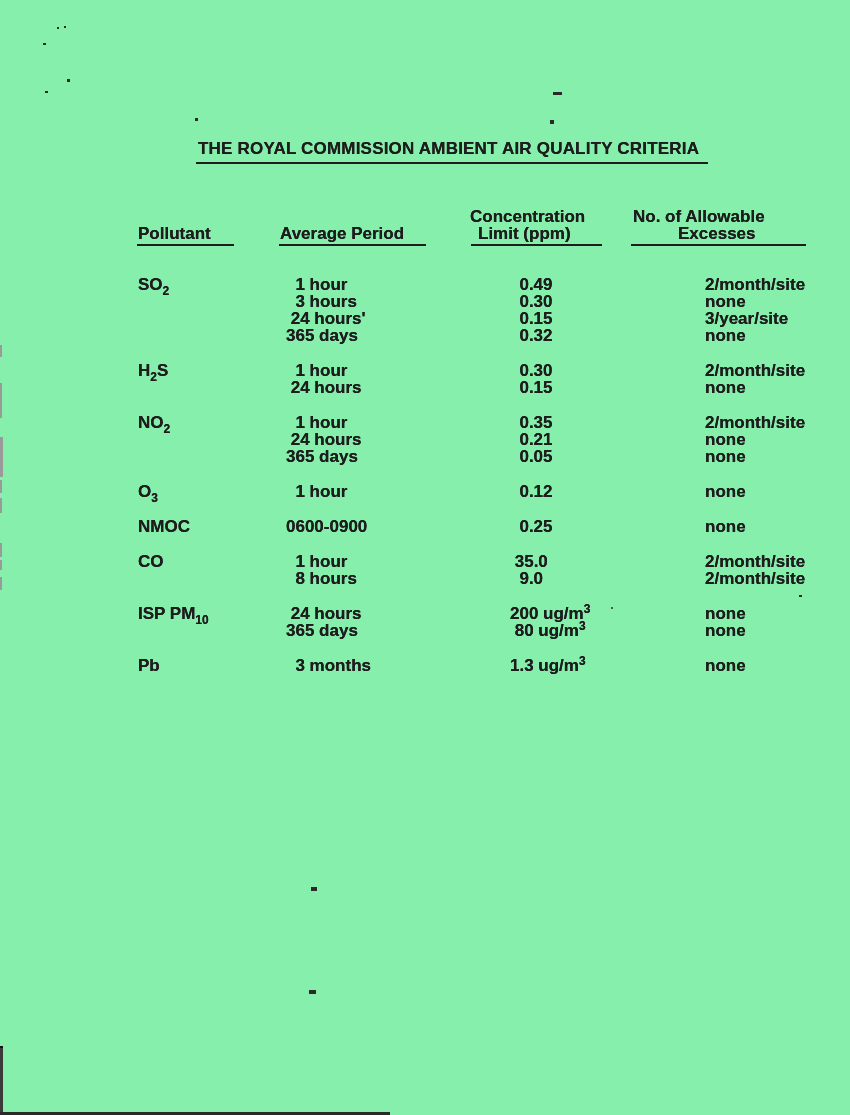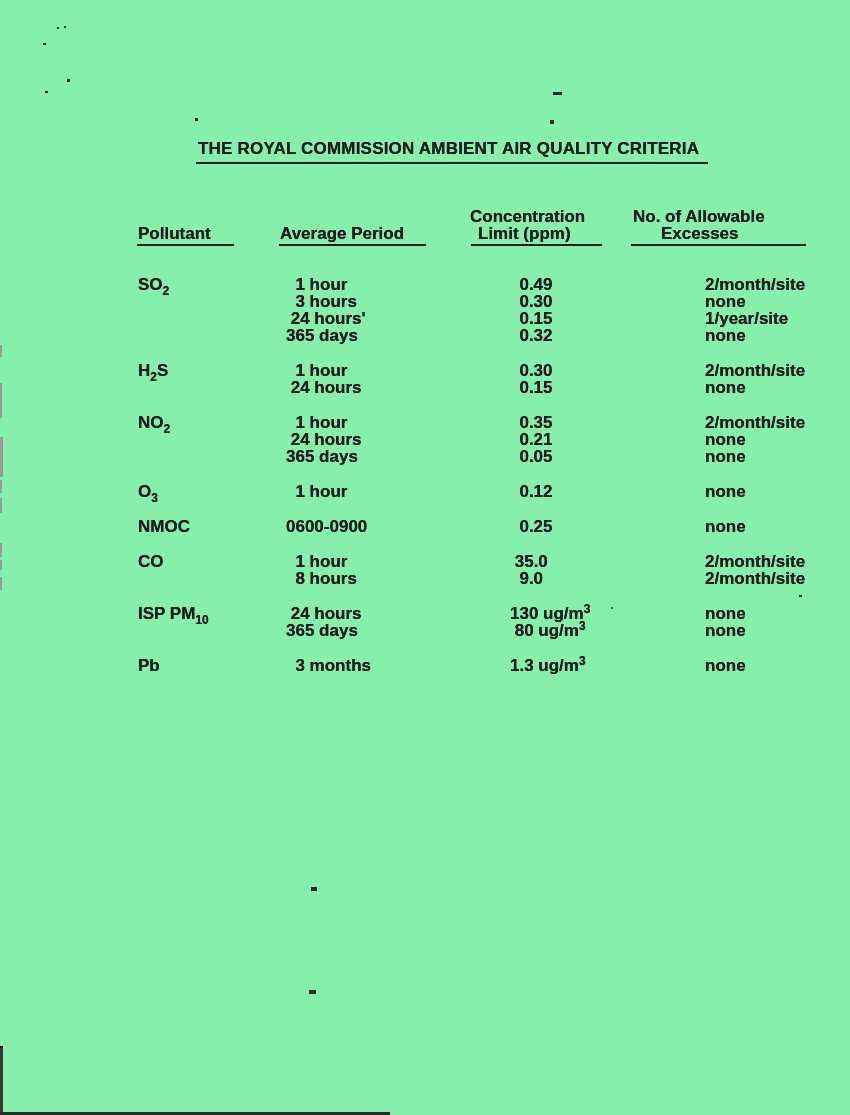--- a/index.html
+++ b/index.html
@@ -53,21 +53,21 @@
 
   <div class="abs title pre">THE ROYAL COMMISSION AMBIENT AIR QUALITY CRITERIA</div>
   <div class="rule title-rule"></div>
 
   <div class="abs hdr hdr-l1 pre" style="left:470px;">Concentration</div>
   <div class="abs hdr hdr-l1 pre" style="left:633px;">No. of Allowable</div>
 
   <div class="abs hdr hdr-l2 pre" style="left:138px;">Pollutant</div>
   <div class="abs hdr hdr-l2 pre" style="left:280px;">Average Period</div>
   <div class="abs hdr hdr-l2 pre" style="left:478px;">Limit (ppm)</div>
-  <div class="abs hdr hdr-l2 pre" style="left:661px;">Excesses</div>
+  <div class="abs hdr hdr-l2 pre" style="left:678px;">Excesses</div>
 
   <div class="rule u-pollutant"></div>
   <div class="rule u-period"></div>
   <div class="rule u-limit"></div>
   <div class="rule u-excess"></div>
 
   <div class="table-body">
       <div class="table-group">
         <div class="table-row">
           <span class="cell"><span>SO</span><span class="sub">2</span></span>
@@ -78,21 +78,21 @@
         <div class="table-row">
           <span class="cell"></span>
           <span class="cell">  3 hours</span>
           <span class="cell"><span>  0.30</span></span>
           <span class="cell">none</span>
         </div>
         <div class="table-row">
           <span class="cell"></span>
           <span class="cell"> 24 hours'</span>
           <span class="cell"><span>  0.15</span></span>
-          <span class="cell">1/year/site</span>
+          <span class="cell">3/year/site</span>
         </div>
         <div class="table-row">
           <span class="cell"></span>
           <span class="cell">365 days</span>
           <span class="cell"><span>  0.32</span></span>
           <span class="cell">none</span>
         </div>
       </div>
       <div class="table-group">
         <div class="table-row">
@@ -155,21 +155,21 @@
           <span class="cell"></span>
           <span class="cell">  8 hours</span>
           <span class="cell"><span>  9.0</span></span>
           <span class="cell">2/month/site</span>
         </div>
       </div>
       <div class="table-group">
         <div class="table-row">
           <span class="cell"><span>ISP PM</span><span class="sub">10</span></span>
           <span class="cell"> 24 hours</span>
-          <span class="cell"><span>130 ug/m</span><span class="sup">3</span></span>
+          <span class="cell"><span>200 ug/m</span><span class="sup">3</span></span>
           <span class="cell">none</span>
         </div>
         <div class="table-row">
           <span class="cell"></span>
           <span class="cell">365 days</span>
           <span class="cell"><span> 80 ug/m</span><span class="sup">3</span></span>
           <span class="cell">none</span>
         </div>
       </div>
       <div class="table-group">

